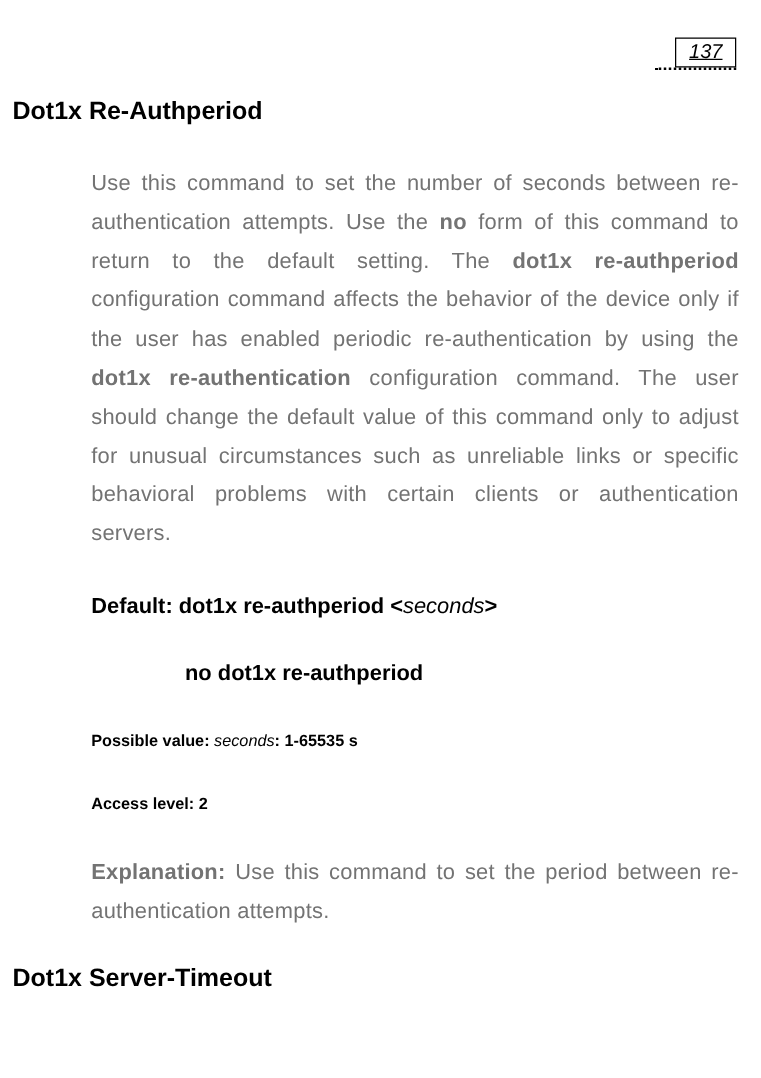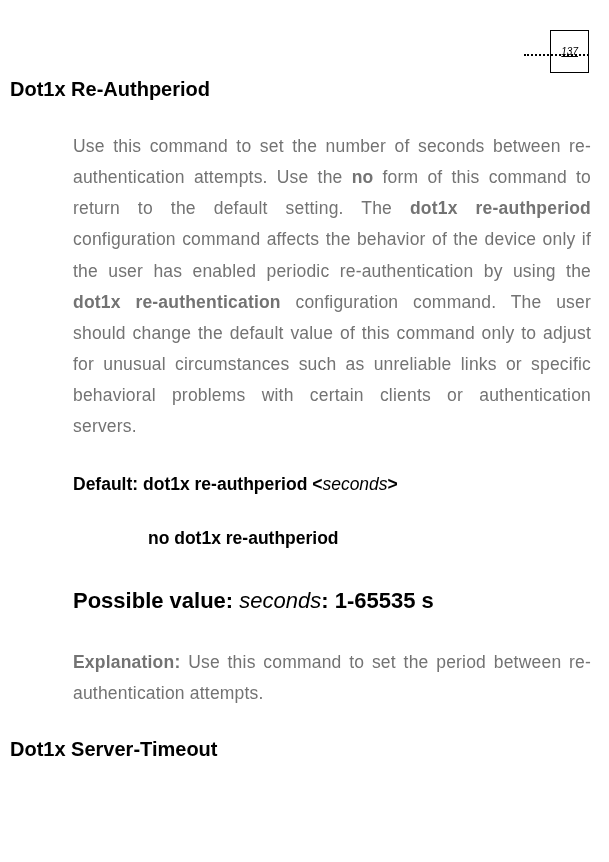--- a/index.html
+++ b/index.html
@@ -23,22 +23,22 @@
       align-items: center;
       gap: 10px;
     }
     .header-text {
       font-style: italic;
       font-size: 15px;
       color: #000;
     }
     .page-number-box {
       border: 1.5px solid #000;
-      padding: 15px 10px;
-      font-size: 10px;
+      padding: 2px 10px;
+      font-size: 16px;
       font-style: italic;
       display: inline-flex;
       align-items: center;
       justify-content: center;
       text-decoration: underline;
     }
     .dotted-line {
       position: absolute;
       top: 54px;
       right: 20px;
@@ -77,21 +77,21 @@
     .syntax-block {
       font-size: 17.5px;
       line-height: 1.7;
       margin-bottom: 28px;
     }
     .syntax-line2 {
       padding-left: 75px;
       margin-top: 24px;
     }
     .field-line {
-      font-size: 22px;
+      font-size: 13px;
       line-height: 1.7;
       margin-bottom: 28px;
     }
     .second-section {
       margin-top: 2px;
     }
   </style>
 </head>
 <body>
 
@@ -115,20 +115,23 @@
       <div class="syntax-line2">
         <span class="bold">no dot1x re-authperiod</span>
       </div>
     </div>
 
     <div class="field-line">
       <span class="bold">Possible value: </span><span class="italic">seconds</span><span class="bold">: 1-65535 s</span>
     </div>
 
 
+    <div class="field-line">
+      <span class="bold">Access level: 2</span>
+    </div>
 
     <p class="para">
       <span class="bold">Explanation: </span><span>Use this command to set the period between re-authentication attempts.</span>
     </p>
   </div>
 
   <div class="section-title second-section">Dot1x Server-Timeout</div>
 
 </div>
 

